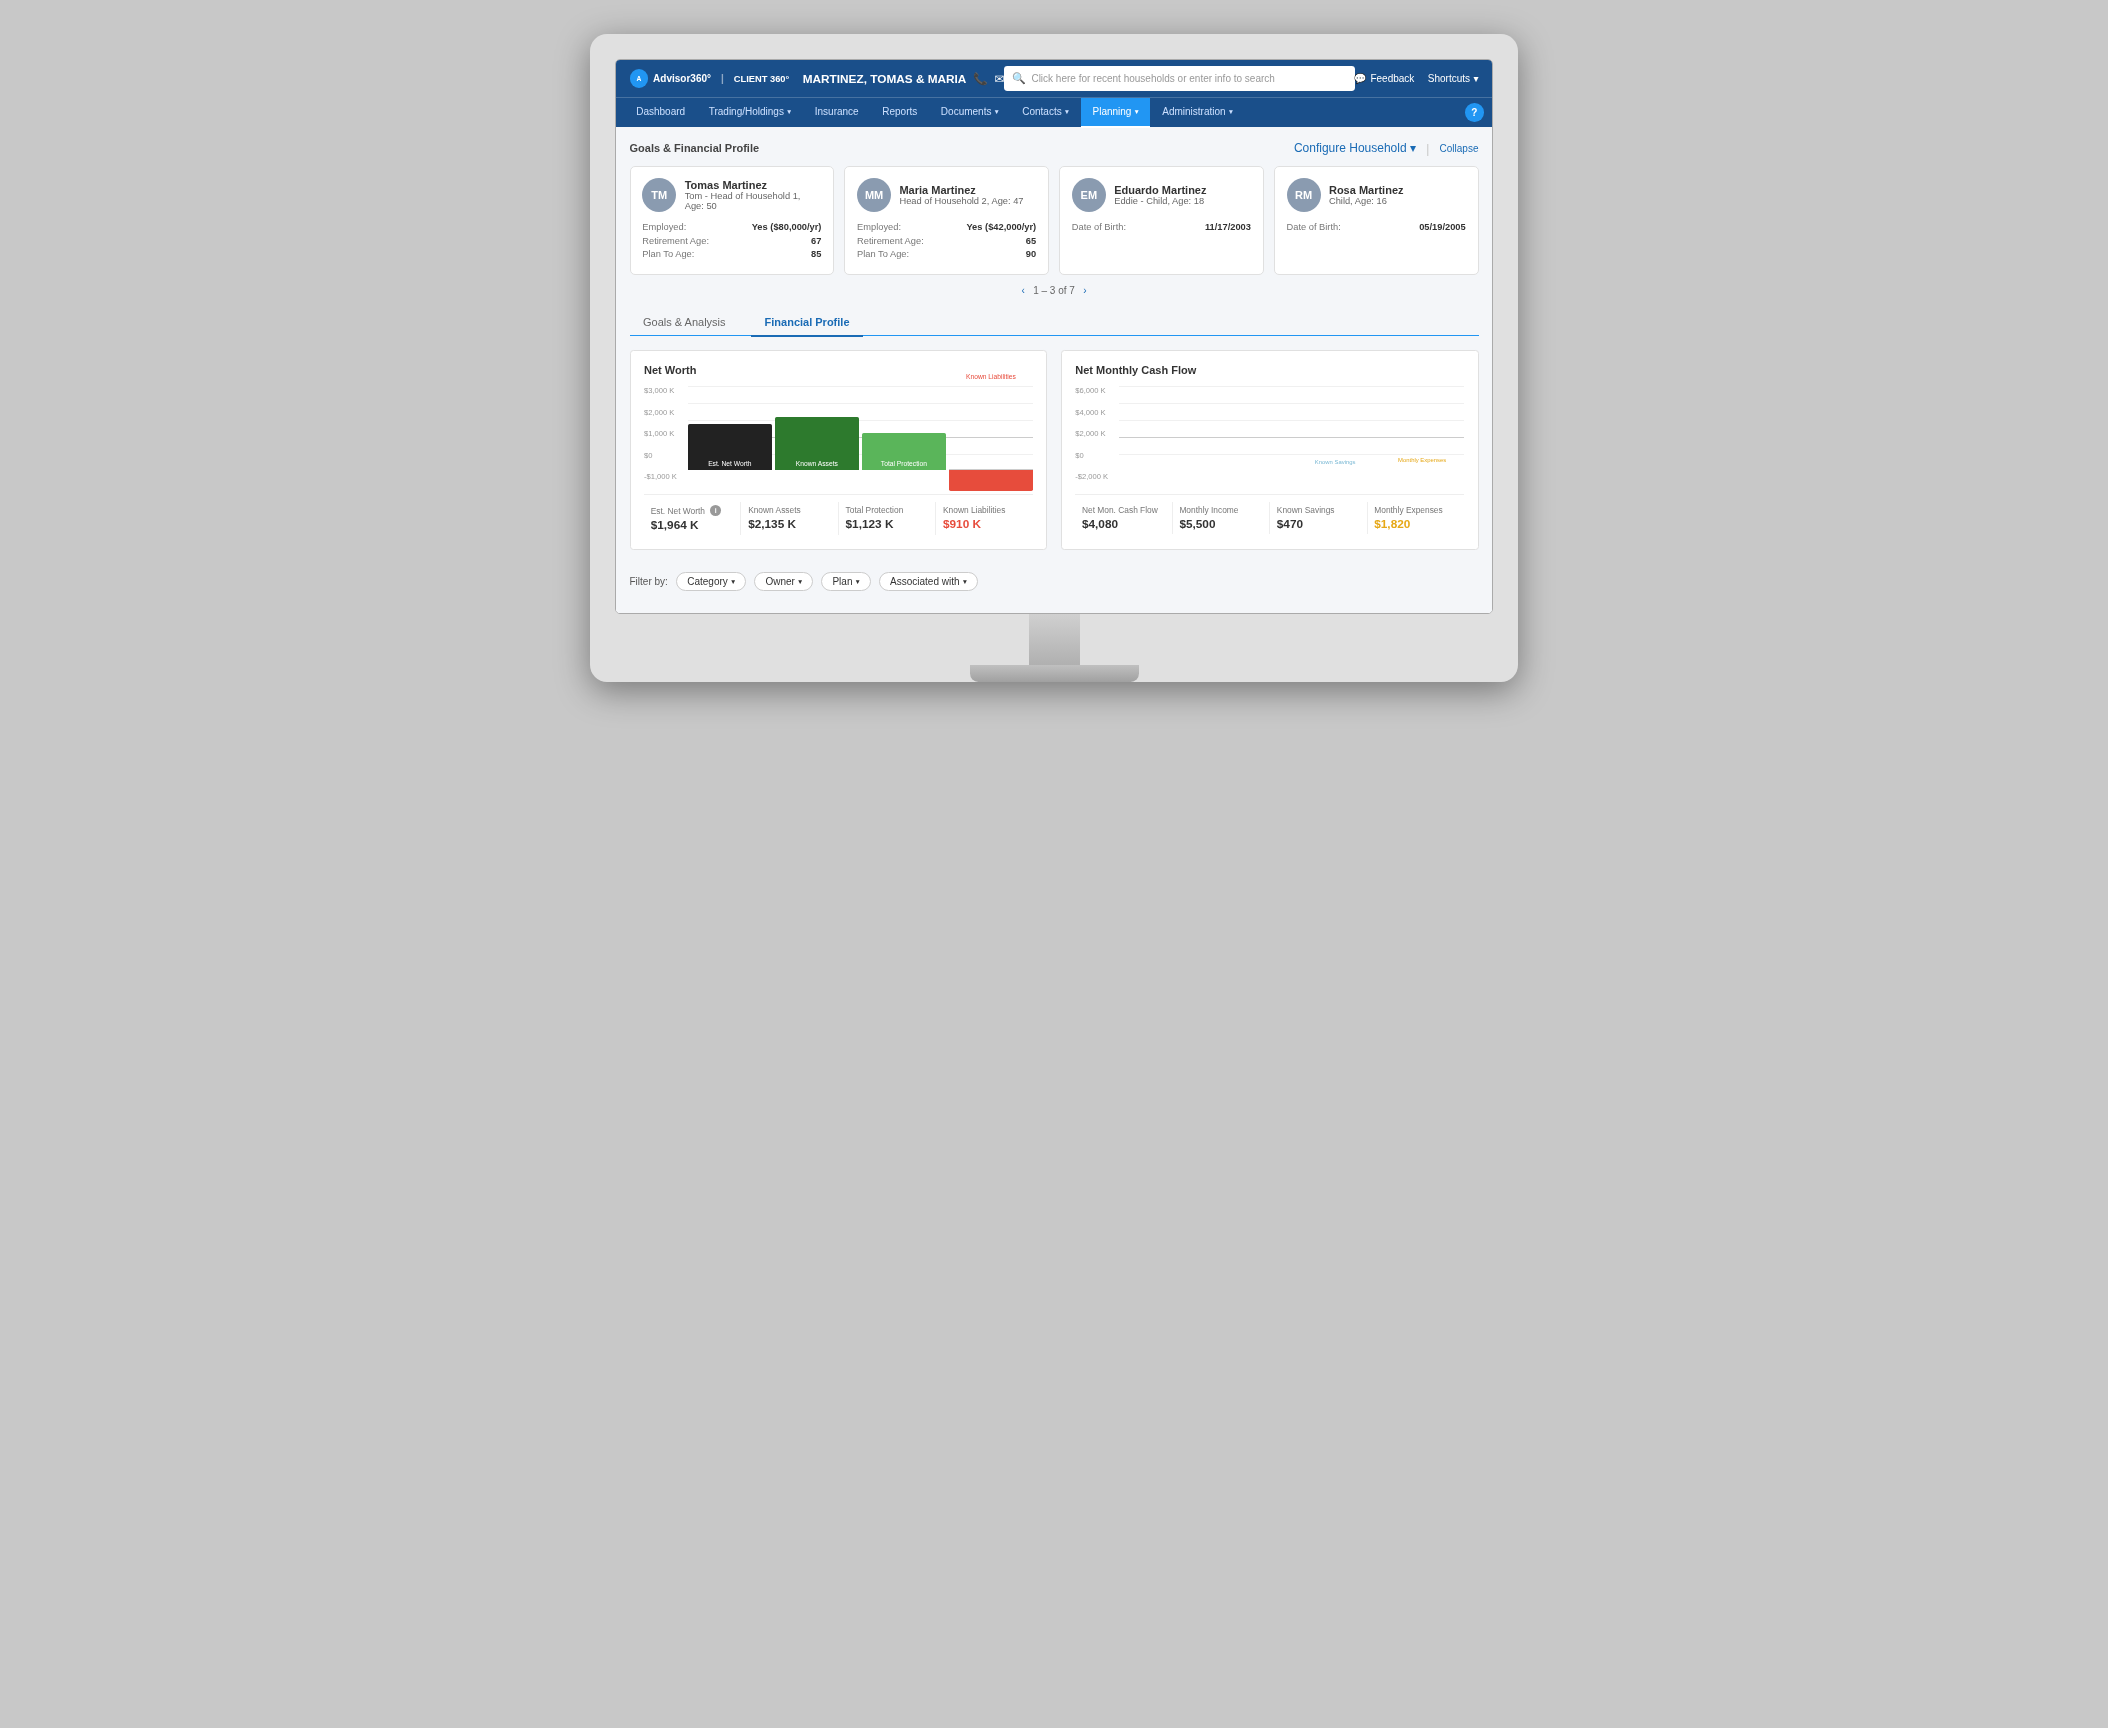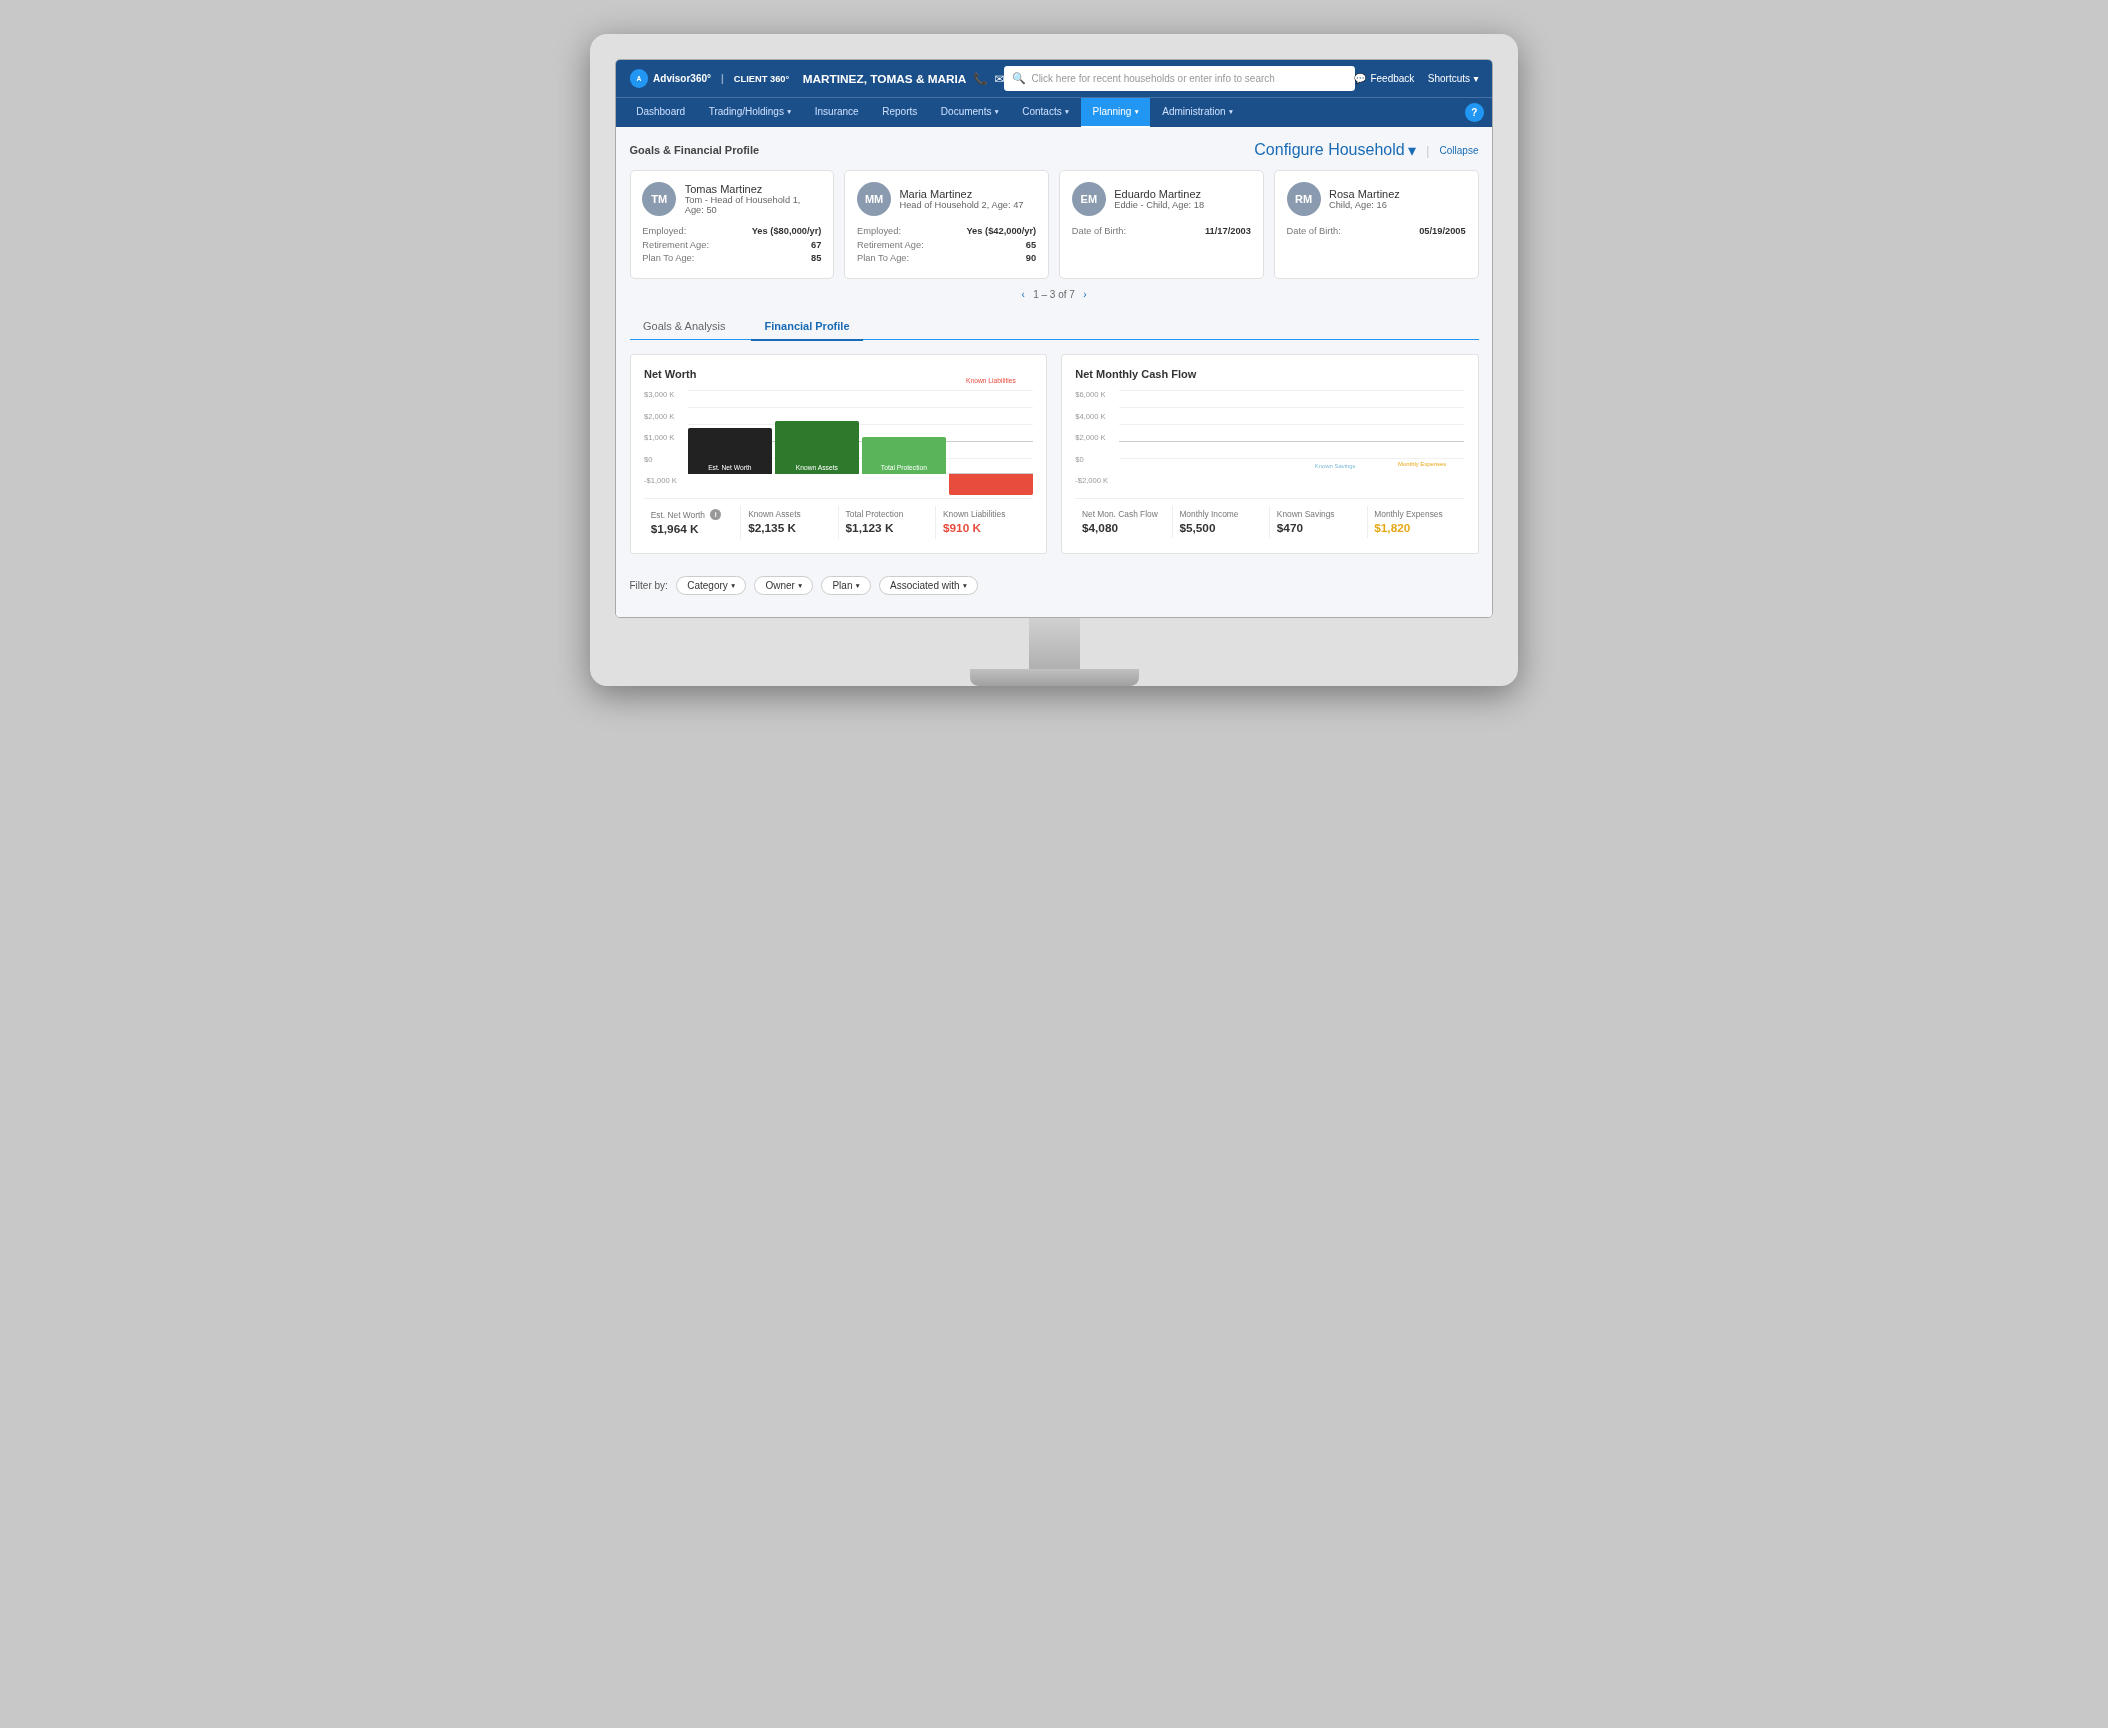--- a/index.html
+++ b/index.html
@@ -140,21 +140,21 @@
     .section-header {
       display: flex;
       justify-content: space-between;
       align-items: center;
       margin-bottom: 10px;
     }
     .section-title { font-size: 11px; color: #444; font-weight: 600; }
     .section-actions { display: flex; align-items: center; gap: 10px; }
     .configure-household-btn {
       color: #1a6bb5;
-      font-size: 16px;
+      font-size: 12px;
       cursor: pointer;
       display: flex; align-items: center; gap: 3.4px;
     }
     .collapse-btn { color: #1a6bb5; font-size: 10px; cursor: pointer; }
 
     
     .person-cards {
       display: grid;
       grid-template-columns: repeat(4, 1fr);
       gap: 10px;
@@ -173,21 +173,21 @@
       margin-bottom: 10px;
     }
     .avatar {
       width: 34px; height: 34px;
       border-radius: 50%;
       display: flex; align-items: center; justify-content: center;
       font-size: 11px; font-weight: bold; color: #fff;
       flex-shrink: 0;
     }
     .avatar-gray { background: #8a9bb0; }
-    .person-name { font-size: 11px; font-weight: normal; color: #333; }
+    .person-name { font-size: 11px; font-weight: bold; color: #333; }
     .person-role { font-size: 9.3px; color: #666; }
 
     .person-details { font-size: 9.3px; }
     .detail-row {
       display: flex;
       justify-content: space-between;
       margin-bottom: 3.4px;
       color: #555;
     }
     .detail-label { color: #777; }

